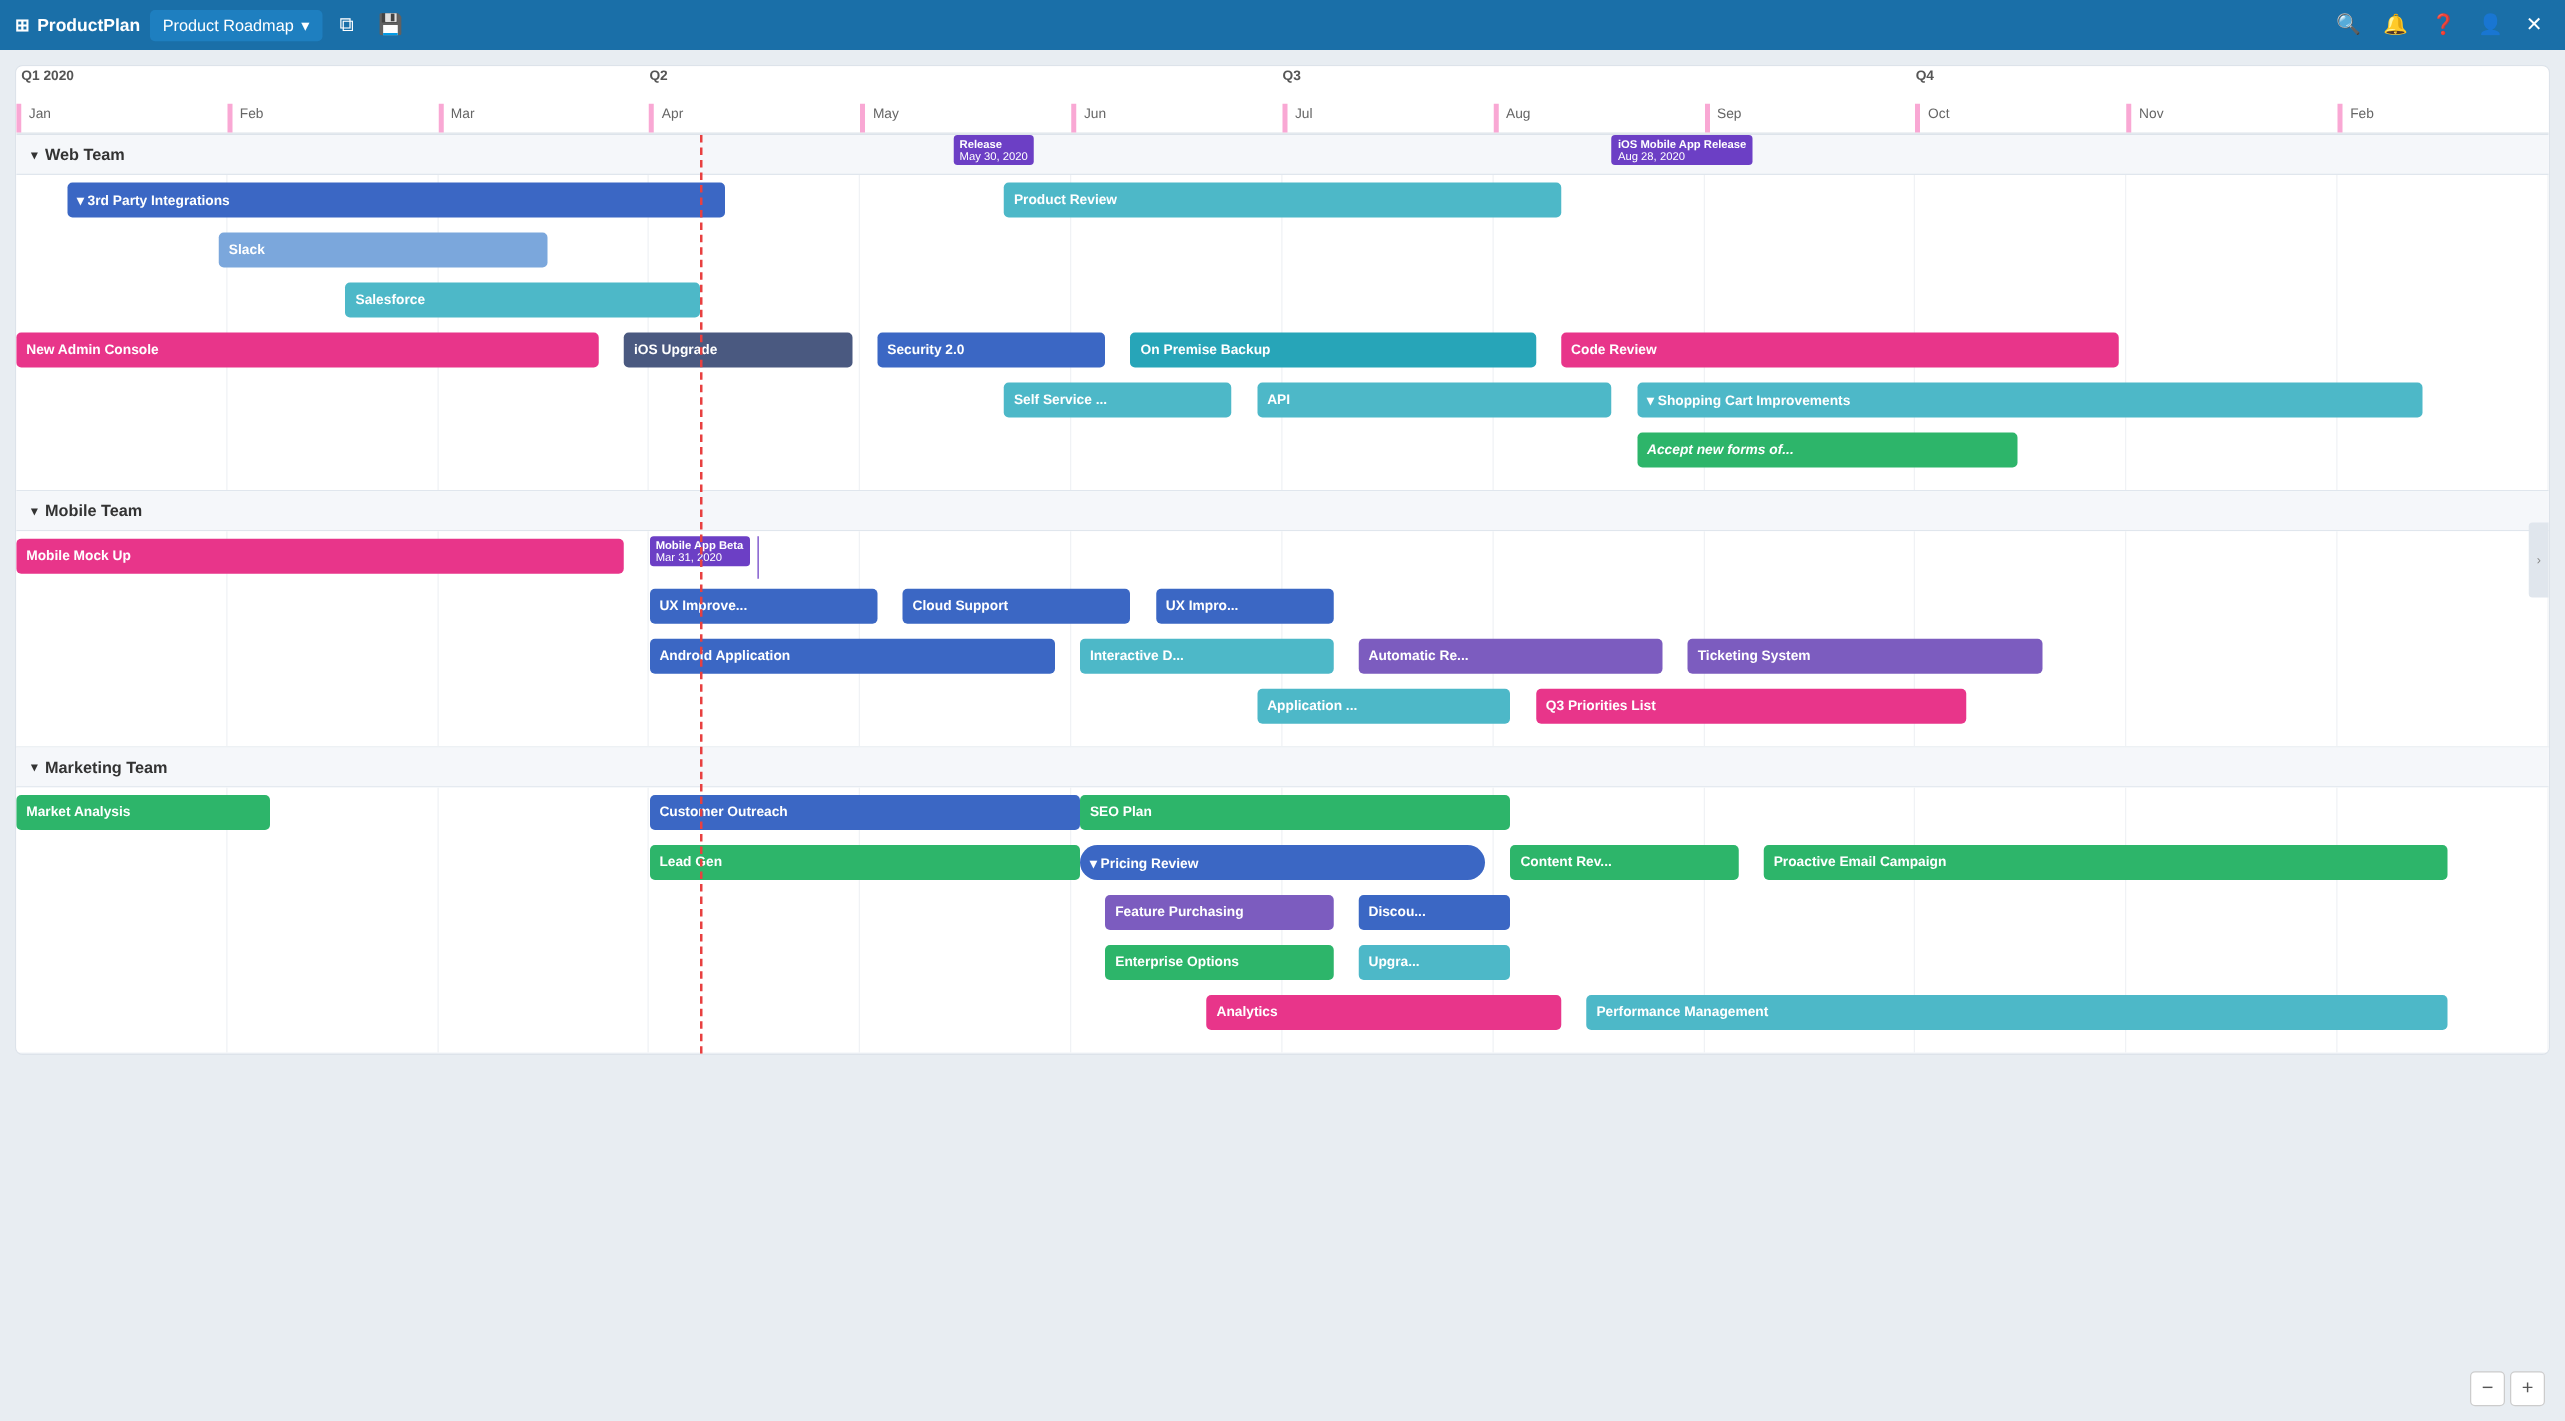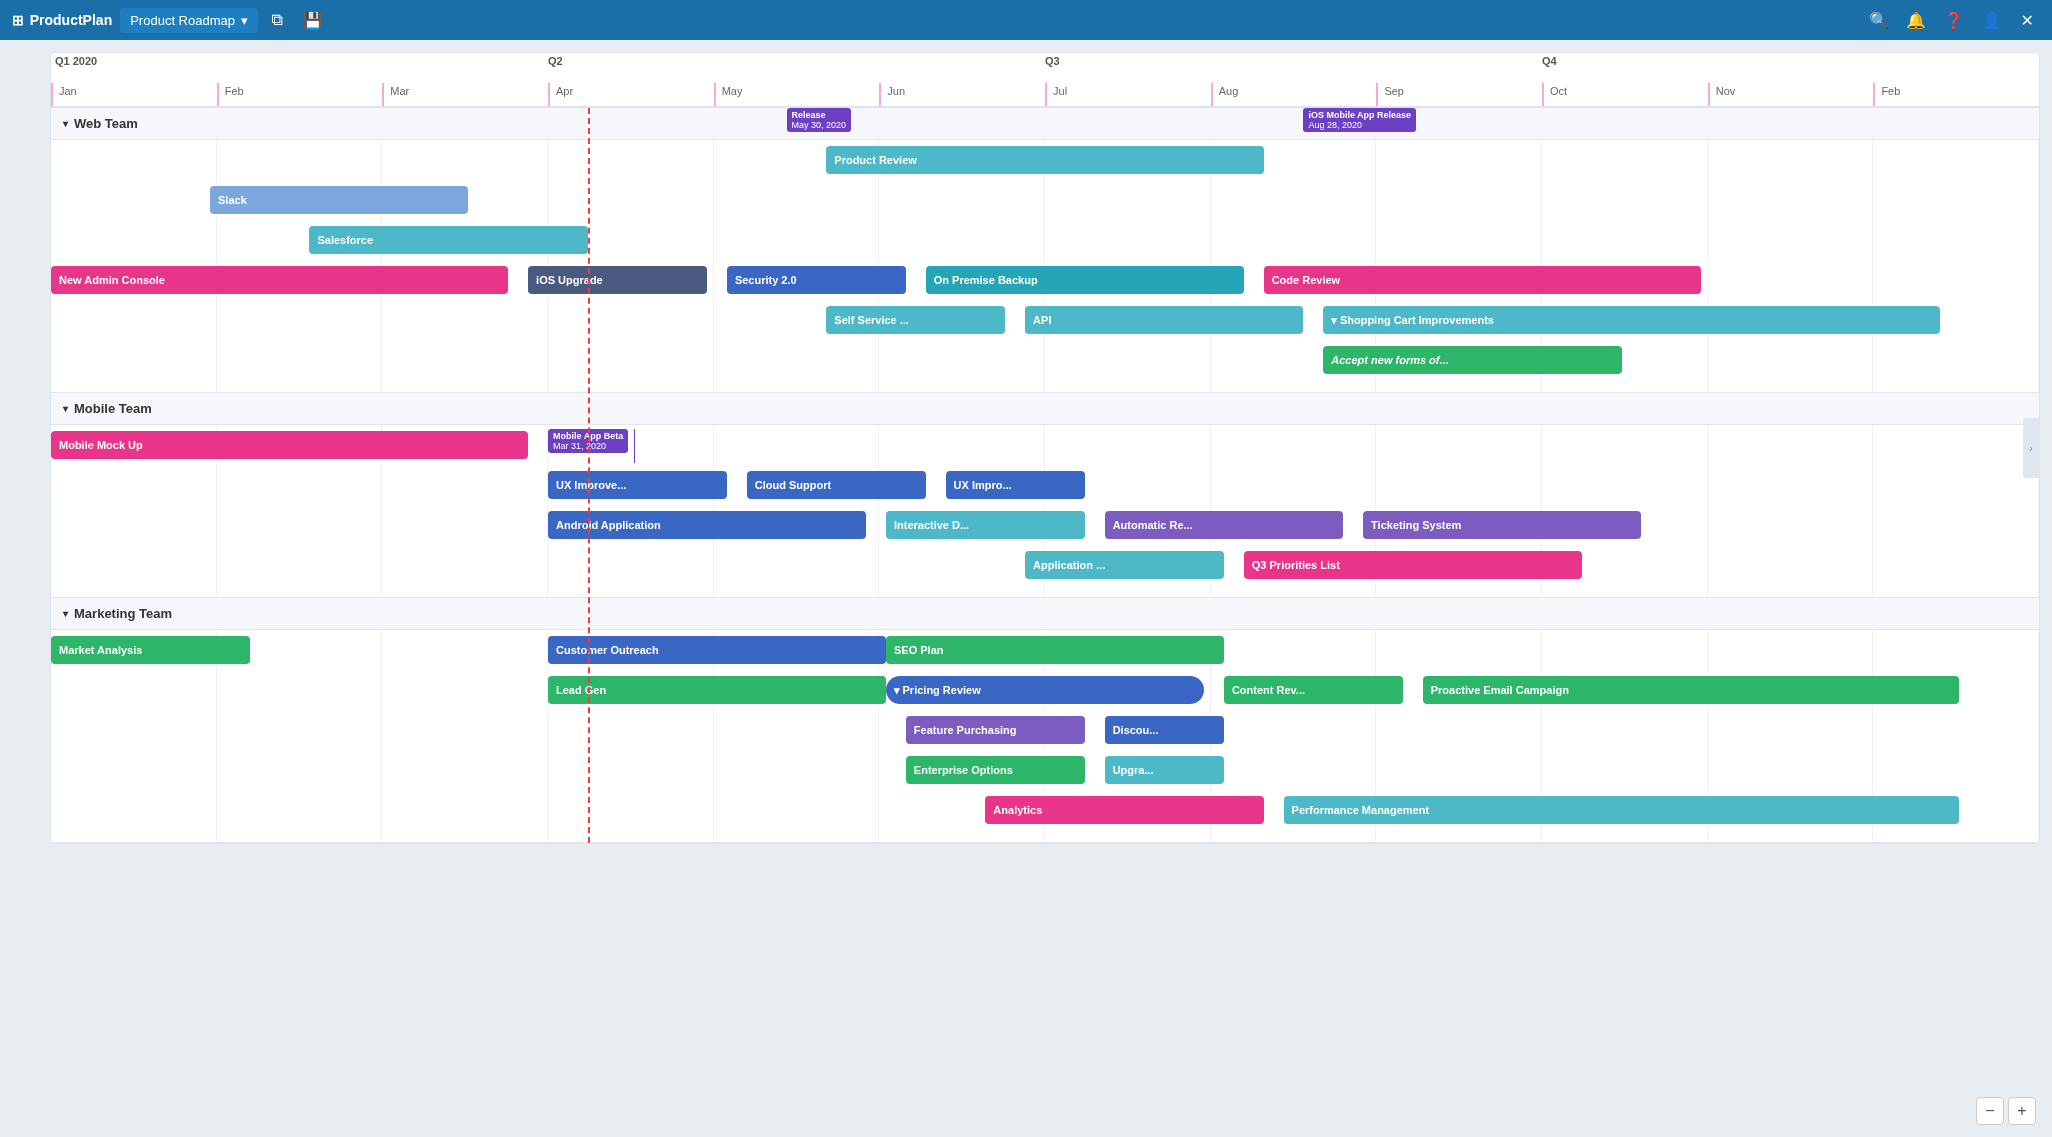--- a/index.html
+++ b/index.html
@@ -29,21 +29,20 @@
     }
     .nav-right {
       margin-left: auto; display: flex; align-items: center; gap: 6px;
     }
 
     
     .main-area {
       padding: 12px;
       background: #e8edf2;
       min-height: calc(100vh - 40px);
-      margin-left: 38px;
     }
 
     
     .roadmap-container {
       background: white;
       border-radius: 6px;
       border: 1px solid #dde3ea;
       overflow: hidden;
       position: relative;
     }
@@ -133,21 +132,21 @@
     .months-row {
       display: flex; border-bottom: 1px solid #dde3ea;
       padding-top: 14px;
       height: 38px;
       position: relative;
     }
     .month-cell {
       flex: 1; min-width: 0;
       padding: 2px 0 2px 6px;
       font-size: 11px; color: #666;
-      border-left: 2px solid #f9a8d4;
+      border-left: 4px solid #f9a8d4;
     }
   </style>
 </head>
 <body>
 
 <nav class="top-nav">
   <div class="nav-brand">
     <span>⊞</span>
     <span>ProductPlan</span>
   </div>
@@ -223,20 +222,21 @@
                 <div class="grid-col"></div>
                 <div class="grid-col"></div>
                 <div class="grid-col"></div>
                 <div class="grid-col"></div>
                 <div class="grid-col"></div>
                 <div class="grid-col"></div>
                 <div class="grid-col"></div>
               </div>
               <div class="bar-rows">
                 <div class="bar-row" style="position: relative; height: 36px; margin-bottom: 4px;">
+                  <div class="bar bar-blue" style="left: 2%; width: 26%;">▾  3rd Party Integrations</div>
                   <div class="bar bar-teal" style="left: 39%; width: 22%;">Product Review</div>
                 </div>
                 <div class="bar-row" style="position: relative; height: 36px; margin-bottom: 4px;">
                   <div class="bar bar-blue-light" style="left: 8%; width: 13%;">Slack</div>
                 </div>
                 <div class="bar-row" style="position: relative; height: 36px; margin-bottom: 4px;">
                   <div class="bar bar-teal" style="left: 13%; width: 14%;">Salesforce</div>
                 </div>
                 <div class="bar-row" style="position: relative; height: 36px; margin-bottom: 4px;">
                   <div class="bar bar-pink" style="left: 0%; width: 23%;">New Admin Console</div>

